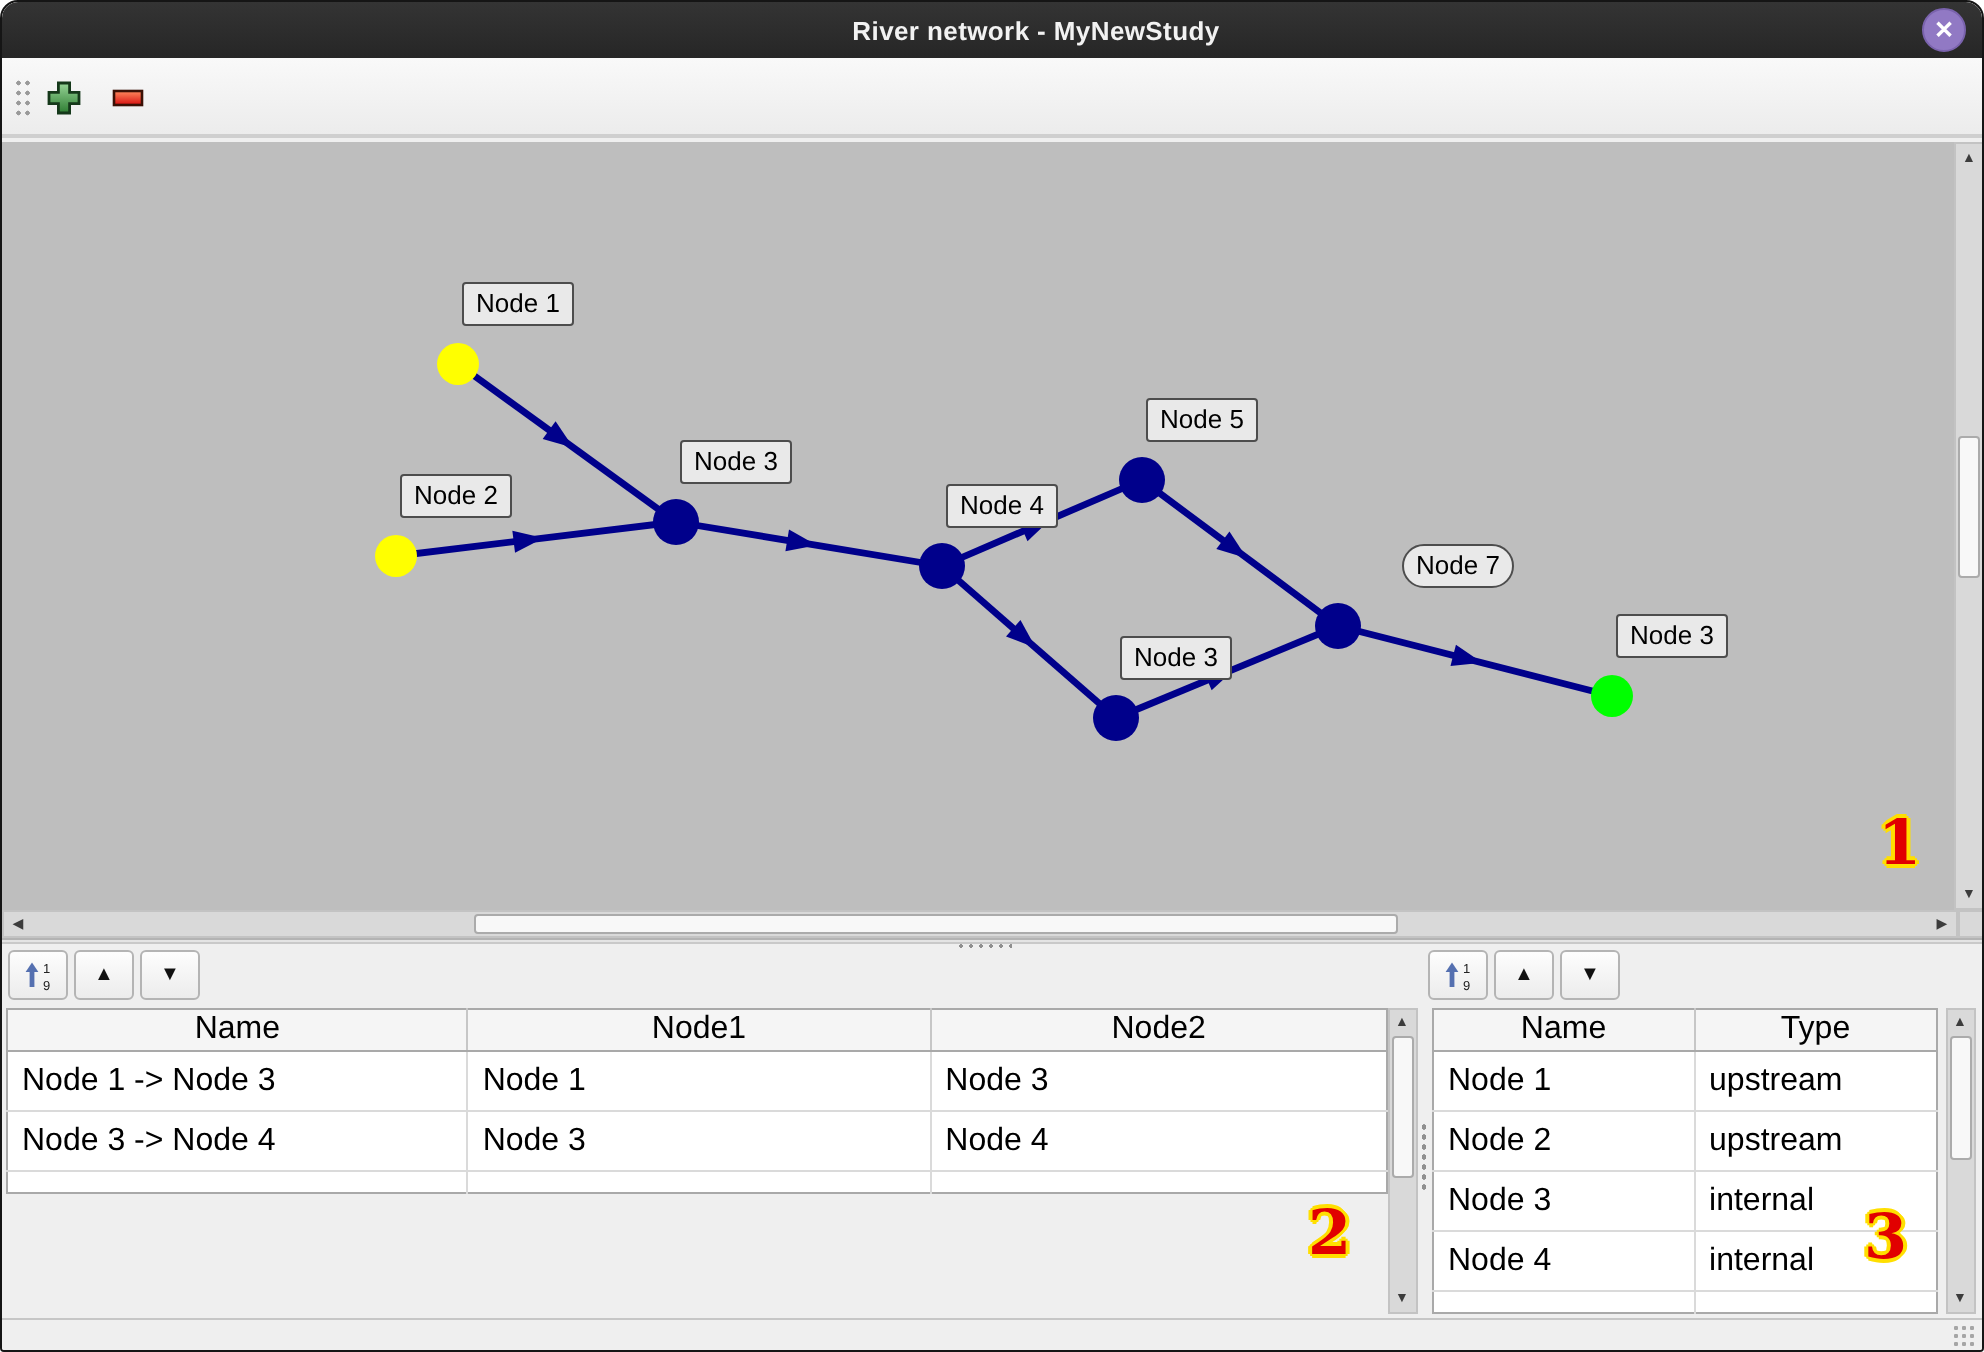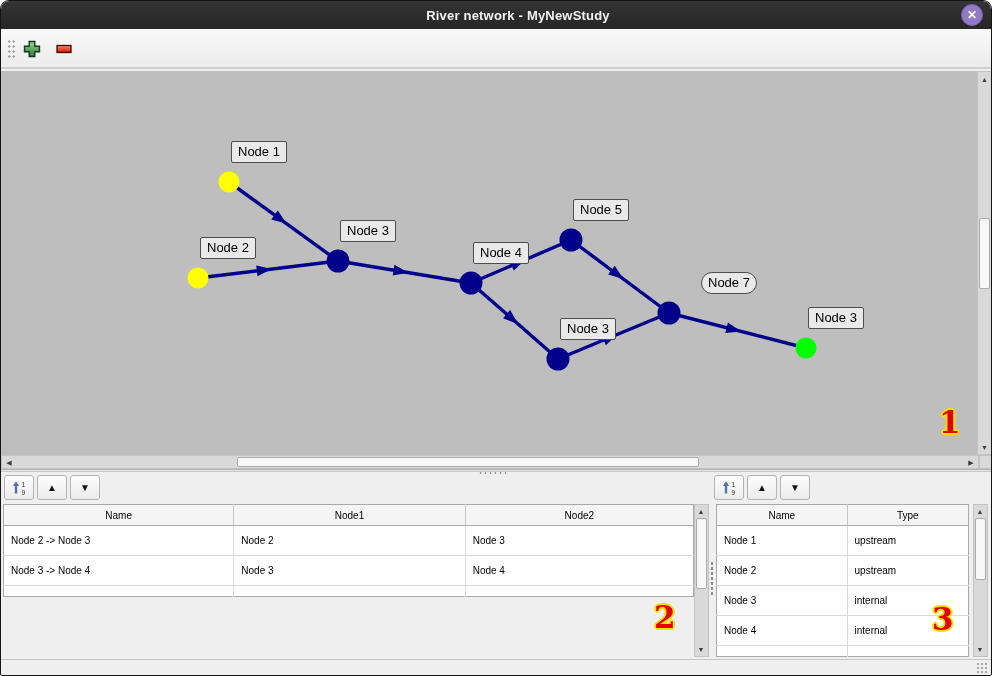--- a/index.html
+++ b/index.html
@@ -85,21 +85,21 @@
     position:absolute; top:474px; width:30px; height:25px;
     background:linear-gradient(#fdfdfd,#ececec);
     border:1px solid #b4b4b4; border-radius:3px; cursor:pointer;
     display:flex; align-items:center; justify-content:center;
   }
   .small-btn .tri { font-size:10px; color:#111; line-height:1; }
 
   
   .data-table {
     position:absolute; border-collapse:collapse; table-layout:fixed;
-    background:#ffffff; border:1px solid #a9a9a9; font-size:10px; color:#000;
+    background:#ffffff; border:1px solid #a9a9a9; font-size:16px; color:#000;
   }
   .data-table th {
     height:21px; font-weight:normal; text-align:center; background:#f5f5f5;
     border-right:1px solid #c6c6c6; border-bottom:1px solid #a9a9a9; overflow:hidden;
   }
   .data-table th:last-child { border-right:none; }
   .data-table td {
     height:30px; padding-left:7px; background:#ffffff;
     border-right:1px solid #dadada; border-bottom:1px solid #dadada;
     overflow:hidden; white-space:nowrap;
@@ -260,22 +260,22 @@
       </colgroup>
       <thead>
         <tr>
           <th>Name</th>
           <th>Node1</th>
           <th>Node2</th>
         </tr>
       </thead>
       <tbody>
         <tr>
-          <td>Node 2 -&gt; Node 3</td>
-          <td>Node 2</td>
+          <td>Node 1 -&gt; Node 3</td>
+          <td>Node 1</td>
           <td>Node 3</td>
         </tr>
         <tr>
           <td>Node 3 -&gt; Node 4</td>
           <td>Node 3</td>
           <td>Node 4</td>
         </tr>
         <tr class="partial">
           <td></td>
           <td></td>

